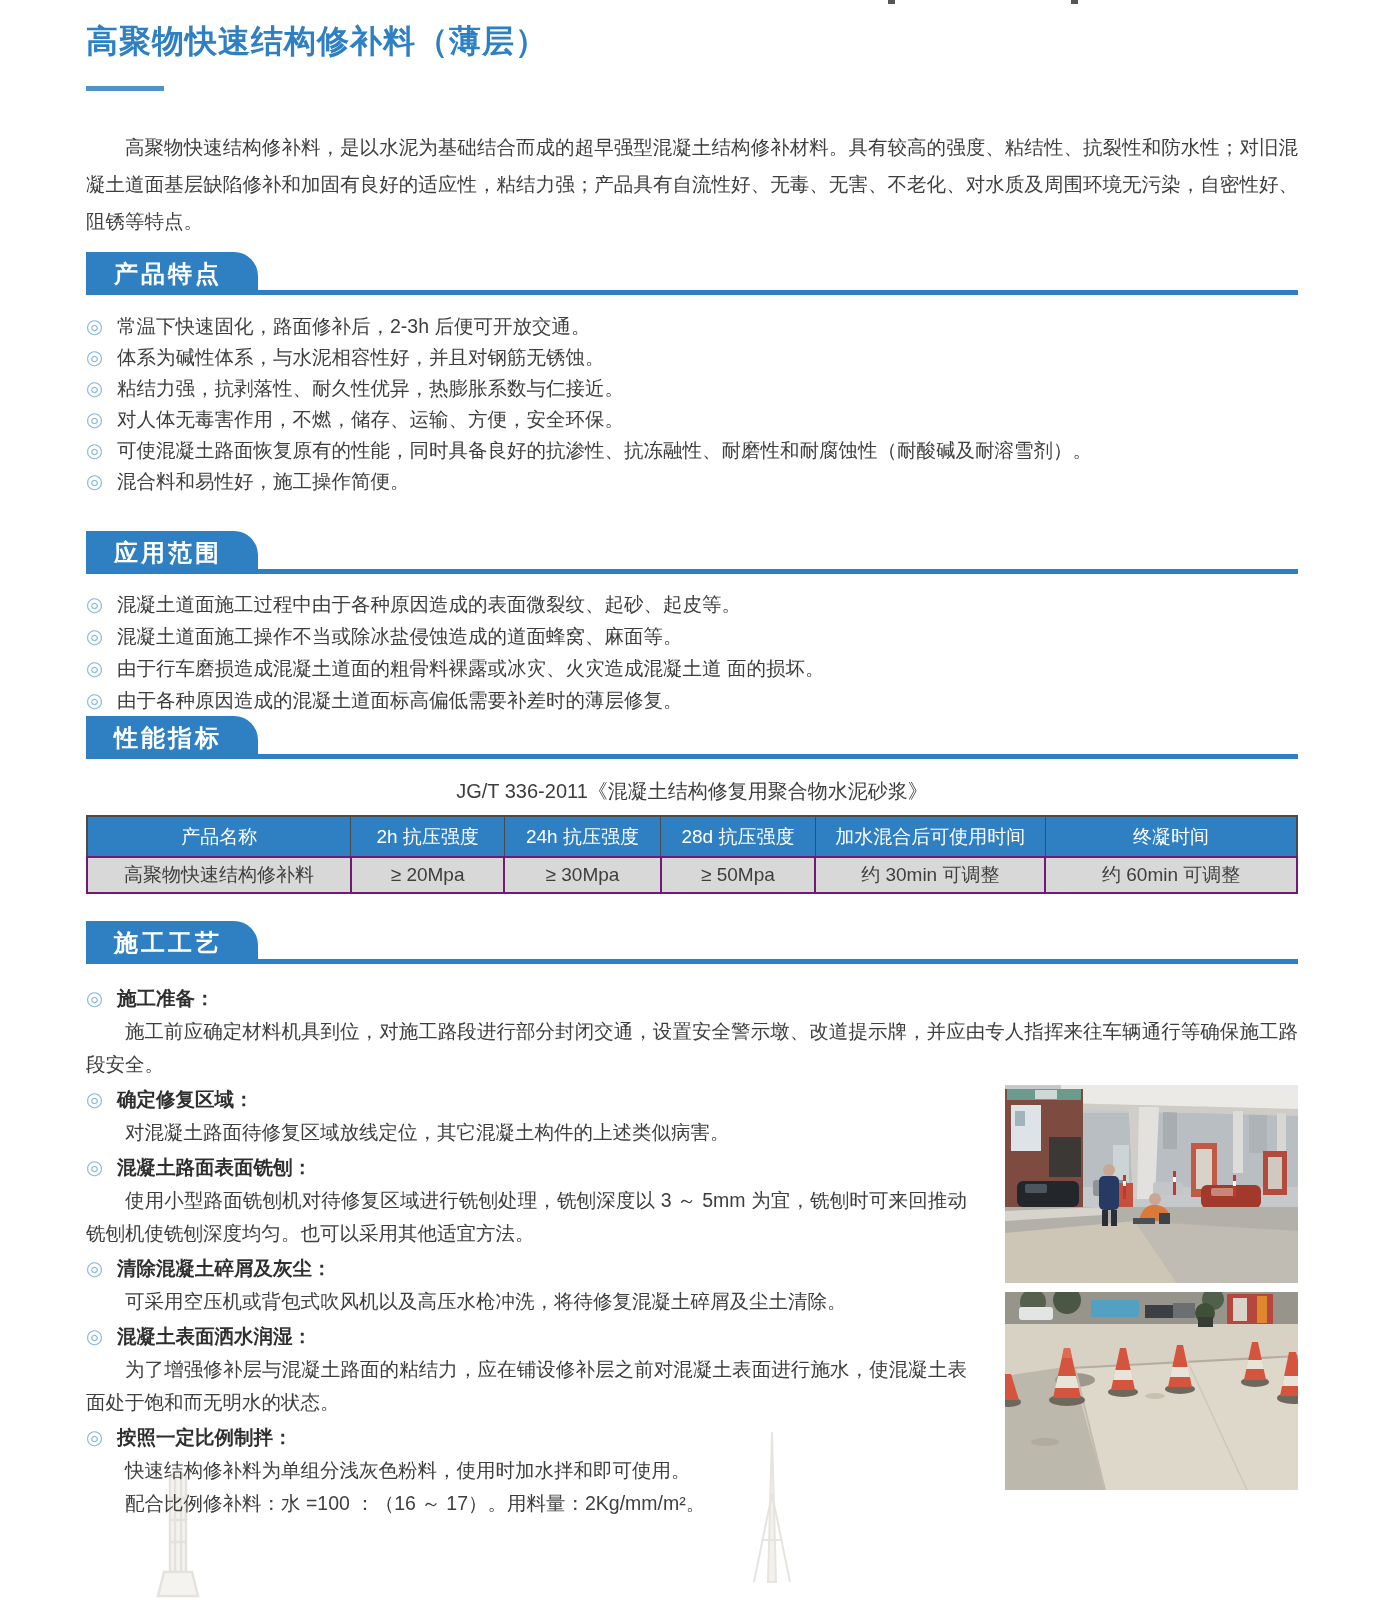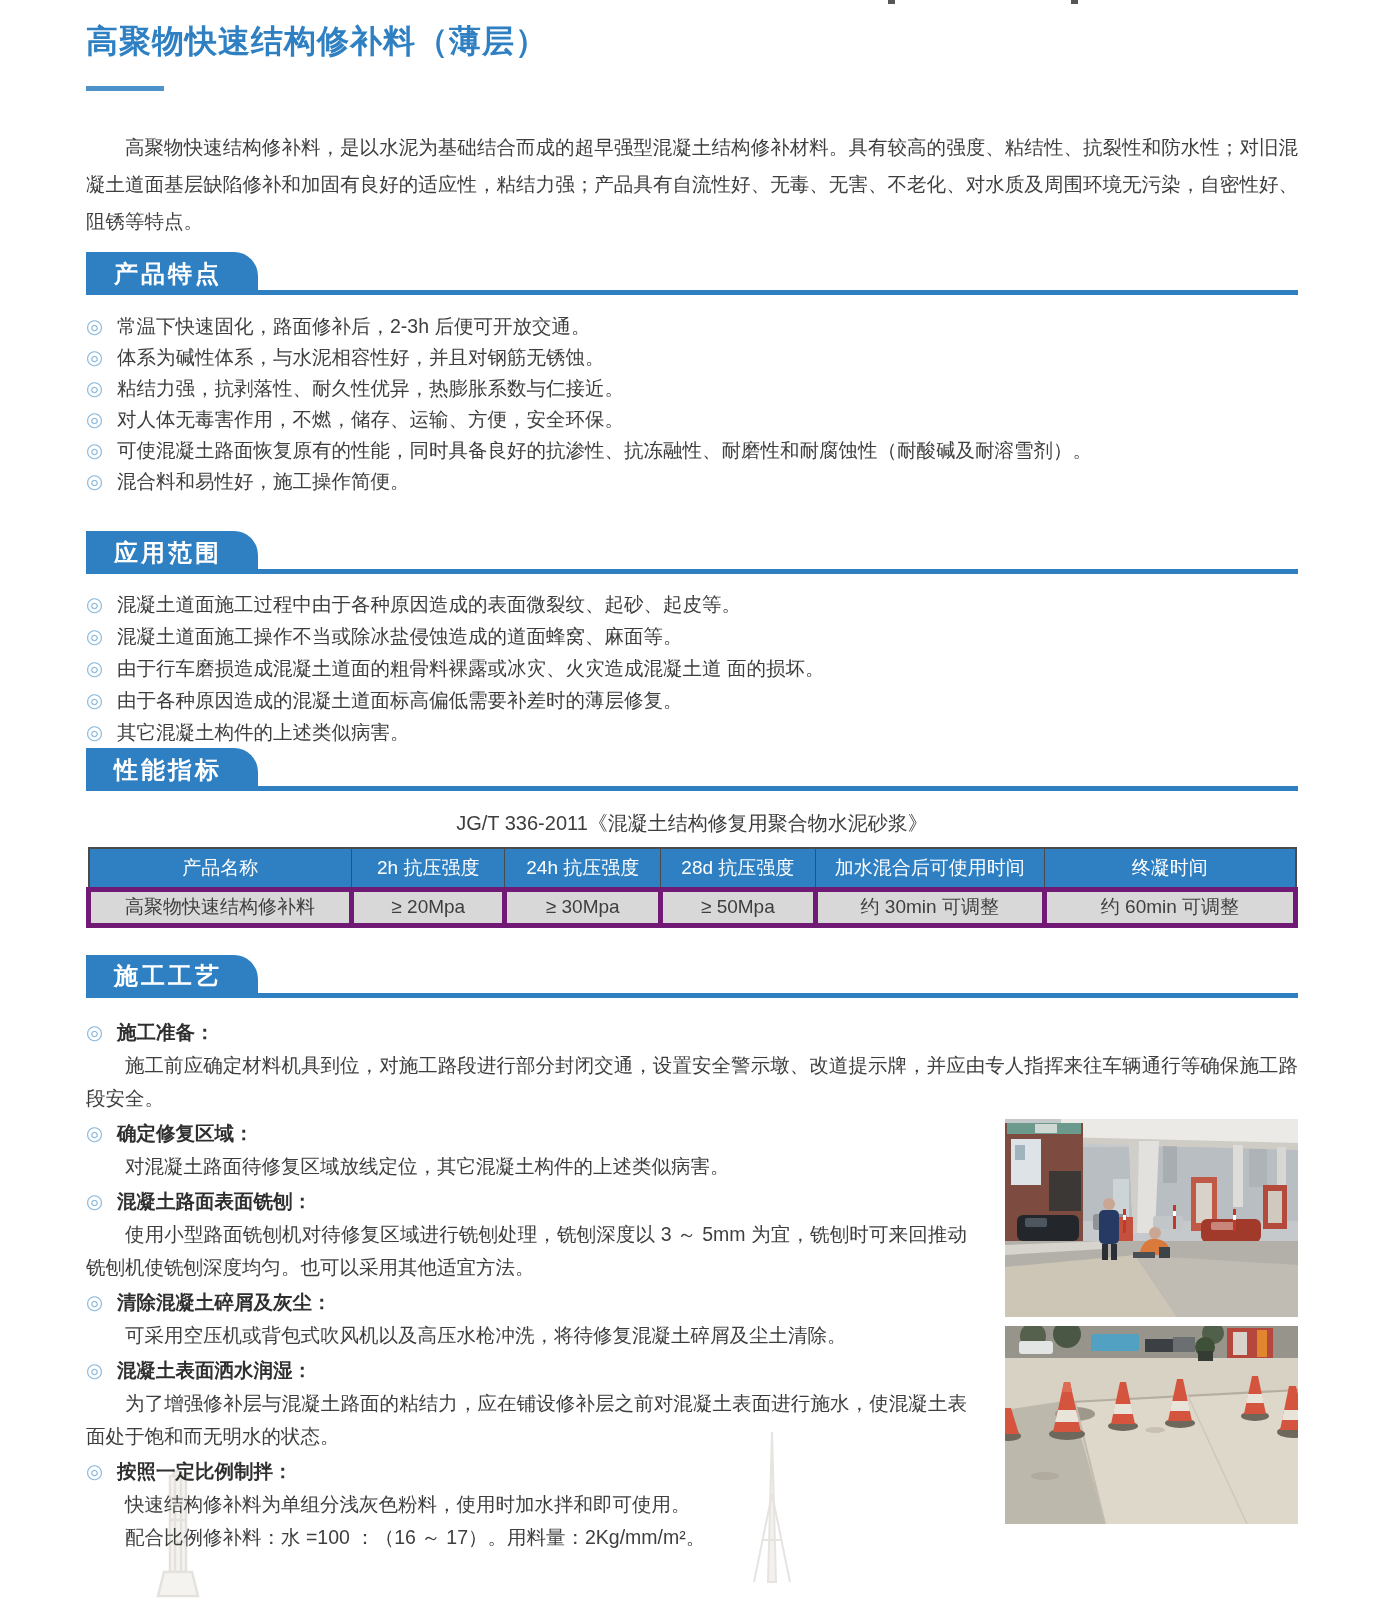--- a/index.html
+++ b/index.html
@@ -51,21 +51,21 @@
     margin-top:12px; width:100%; border-collapse:collapse;
     font-size:19px; table-layout:fixed;
     border:2px solid #4a4a4a;
   }
   table.perf th {
     background:#2e80c3; color:#ffffff; font-weight:normal;
     height:41px; border:1px solid #4a4a4a; text-align:center;
   }
   table.perf td {
     background:#d8d8d8; color:#3e3e3e;
-    height:36px; border:5px solid #701a75; text-align:center;margin-top:14px;
+    height:36px; border:2px solid #701a75; text-align:center;margin-top:14px;
   }
 
   .process { margin-top:18px; font-size:19.5px; }
   .step-label { line-height:33px; margin-top:2px; font-weight:bold; color:#2f2f2f; }
   .step-label .bul { font-weight:normal; }
   .step-body { line-height:33px; text-align:justify; text-indent:2em; }
   .photos { float:right; width:293px; margin:4px 0 0 38px; }
   .photo { display:block; width:293px; height:198px; }
   .photo + .photo { margin-top:9px; }
   .clear { clear:both; }
@@ -123,21 +123,20 @@
 
     <div class="sec sec-applications">
       <div class="sec-line"></div>
       <div class="sec-tab">应用范围</div>
     </div>
     <ul class="blist applications-list">
       <li><span class="bul">◎</span><span>混凝土道面施工过程中由于各种原因造成的表面微裂纹、起砂、起皮等。</span></li>
       <li><span class="bul">◎</span><span>混凝土道面施工操作不当或除冰盐侵蚀造成的道面蜂窝、麻面等。</span></li>
       <li><span class="bul">◎</span><span>由于行车磨损造成混凝土道面的粗骨料裸露或冰灾、火灾造成混凝土道 面的损坏。</span></li>
       <li><span class="bul">◎</span><span>由于各种原因造成的混凝土道面标高偏低需要补差时的薄层修复。</span></li>
-      <li><span class="bul">◎</span><span>其它混凝土构件的上述类似病害。</span></li>
     </ul>
 
     <div class="sec sec-performance">
       <div class="sec-line"></div>
       <div class="sec-tab">性能指标</div>
     </div>
     <p class="caption">JG/T 336-2011《混凝土结构修复用聚合物水泥砂浆》</p>
     <table class="perf">
       <colgroup>
         <col style="width:21.8%">

